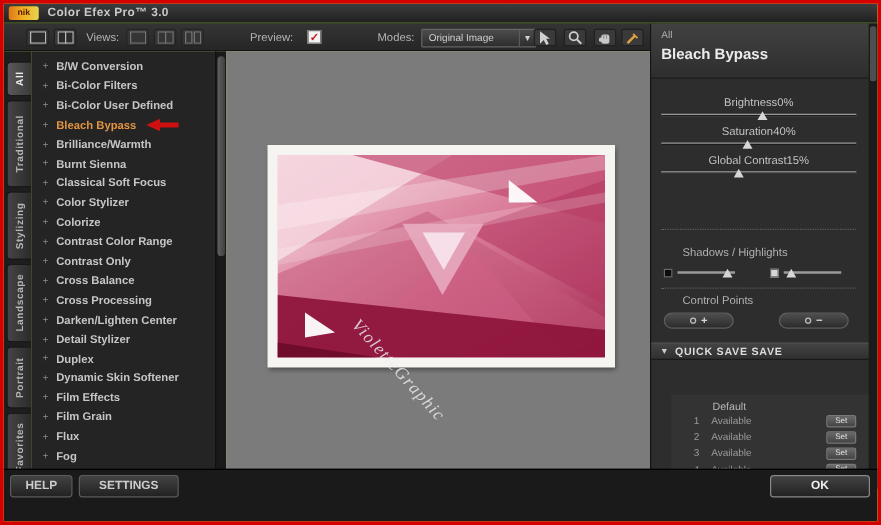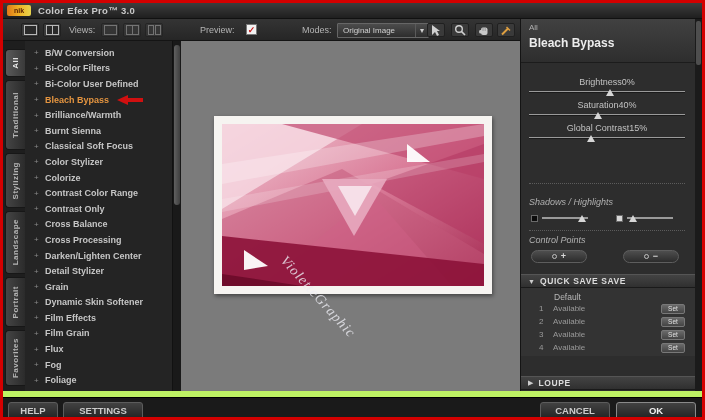--- a/index.html
+++ b/index.html
@@ -104,21 +104,21 @@
 
   .slider { position:absolute; left:8px; right:17px; height:20px; }
   .slider .row { display:flex; justify-content:center; }
   .slider .lbl, .slider .val { color:#c2c2c2; font-size:9px; }
   .slider .track { position:relative; margin-top:4px; height:2px; background:#9a9a9a; border-bottom:1px solid #1a1a1a; }
   .thumb-tri {
     position:absolute; top:-2px; width:0; height:0;
     border-left:4px solid transparent; border-right:4px solid transparent; border-bottom:7px solid #d6d6d6;
   }
   .sep { position:absolute; left:8px; right:17px; border-top:1px dotted #5c5c5c; }
-  .section-label { position:absolute; left:8px; color:#b0b0b0; font-size:9px;font-style:italic; }
+  .section-label { position:absolute; left:25px; color:#b0b0b0; font-size:9px; }
 
   .mini-slider { position:absolute; height:10px; display:flex; align-items:center; gap:4px; }
   .mini-icon { width:7px; height:7px; border:1px solid #6a6a6a; }
   .mini-icon.dark { background:#0c0c0c; }
   .mini-icon.light { background:#d8d8d8; }
   .mini-track { position:relative; width:46px; height:2px; background:#9a9a9a; }
 
   .cp-btn {
     position:absolute; width:56px; height:13px; border-radius:7px;
     background:linear-gradient(#4e4e4e,#2c2c2c); border:1px solid #5e5e5e;
@@ -127,33 +127,33 @@
   .cp-dot { width:5px; height:5px; border:1px solid #c0c0c0; border-radius:50%; }
   .cp-sym { color:#d8d8d8; font-size:9px; font-weight:bold; line-height:9px; }
 
   .bar-header {
     position:absolute; left:0; right:7px; height:14px;
     background:linear-gradient(#434343,#303030); border-top:1px solid #555; border-bottom:1px solid #1a1a1a;
     display:flex; align-items:center; gap:5px; padding-left:7px;
   }
   .bar-header .tri { color:#cccccc; font-size:7px; }
   .bar-header .txt { color:#dcdcdc; font-size:8.5px; font-weight:bold; letter-spacing:.6px; }
-  .qs-body { position:absolute; left:0; right:7px; background:#333333; }
+  .qs-body { position:absolute; left:16px; right:7px; background:#333333;margin-top:28px; }
   .qs-default { position:absolute; left:33px; color:#b8b8b8; font-size:8.5px; }
   .qs-row { position:absolute; left:0; right:0; height:11px; }
   .qs-num { position:absolute; left:18px; color:#9a9a9a; font-size:8px; }
   .qs-status { position:absolute; left:32px; color:#9a9a9a; font-size:8px; }
   .set-btn {
     position:absolute; right:10px; top:0; width:24px; height:10px; border-radius:2px;
     background:linear-gradient(#6a6a6a,#444); border:1px solid #787878;
     color:#e0e0e0; font-size:6.5px; text-align:center; line-height:8px;
   }
 
   
-  .footer { position:absolute; left:0; right:0; bottom:0; height:20px; background:#1a1a1a; border-top:1px solid #000; }
+  .footer { position:absolute; left:0; right:0; bottom:0; height:42px; background:#1a1a1a; border-top:1px solid #000; }
   .f-btn {
     position:absolute; top:4px; height:18px; border-radius:3px;
     background:linear-gradient(#424242,#222); border:1px solid #5c5c5c;
     color:#cccccc; font-size:9.5px; font-weight:bold; text-align:center; line-height:16px;
   }
   .f-btn.primary { color:#f0f0f0; border-color:#8a8a8a; }
 
   svg { display:block; }
 </style>
 </head>
@@ -318,21 +318,21 @@
     <div class="f-item">
         <span class="bullet">+</span>
         <span class="f-label">Darken/Lighten Center</span>
       </div>
     <div class="f-item">
         <span class="bullet">+</span>
         <span class="f-label">Detail Stylizer</span>
       </div>
     <div class="f-item">
         <span class="bullet">+</span>
-        <span class="f-label">Grain</span>
+        <span class="f-label">Duplex</span>
       </div>
     <div class="f-item">
         <span class="bullet">+</span>
         <span class="f-label">Dynamic Skin Softener</span>
       </div>
     <div class="f-item">
         <span class="bullet">+</span>
         <span class="f-label">Film Effects</span>
       </div>
     <div class="f-item">
@@ -482,17 +482,16 @@
     </div>
 
     <div class="panel-scroll">
       <div class="thumb"></div>
     </div>
   </div>
 
   <div class="footer">
     <div class="f-btn" style="left:5px; width:50px;">HELP</div>
     <div class="f-btn" style="left:60px; width:80px;">SETTINGS</div>
-    <div class="f-btn" style="right:92px; width:70px;">CANCEL</div>
     <div class="f-btn primary" style="right:6px; width:80px;">OK</div>
   </div>
 
 </div>
 
 </body></html>

